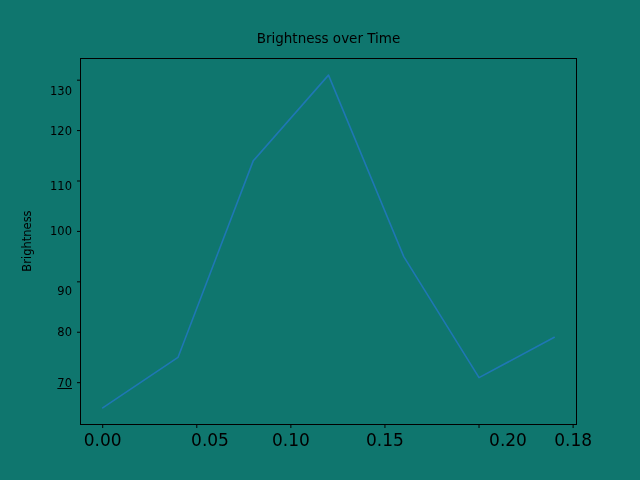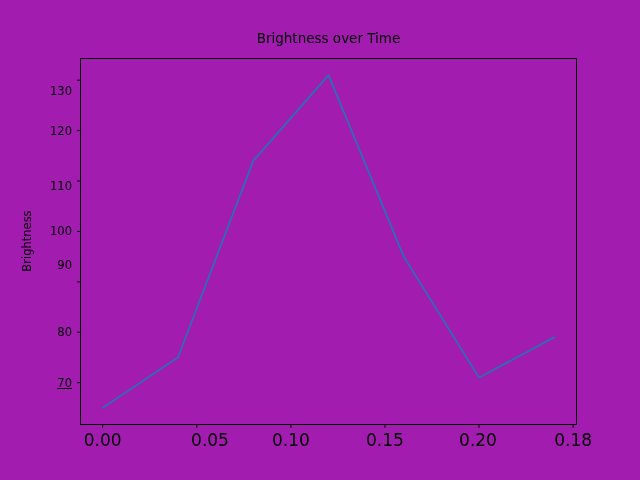--- a/index.html
+++ b/index.html
@@ -13,21 +13,21 @@
     font-family: "DejaVu Sans", sans-serif;
     color: #000000;
     overflow: hidden;
     position: relative;
   }
   #figure {
     position: absolute;
     left: 0; top: 0;
     width: 640px;
     height: 480px;
-    background: #a21caf;
+    background: #0f766e;
   }
   #chart-title {
     position: absolute;
     left: 80px;
     top: 30px;
     width: 497px;
     text-align: center;
     font-size: 13.5px;
     color: #000000;
     line-height: 16px;
@@ -96,27 +96,27 @@
   <div id="chart-title">Brightness over Time</div>
 
   <div id="ylabel"><span id="ylabel-inner">Brightness</span></div>
 
 
   <div id="x-tick-labels">
       <div class="tick-label-x" style="left: 102.703px;">0.00</div>
       <div class="tick-label-x" style="left: 210px;">0.05</div>
       <div class="tick-label-x" style="left: 290.867px;">0.10</div>
       <div class="tick-label-x" style="left: 384.949px;">0.15</div>
-      <div class="tick-label-x" style="left: 478px;">0.20</div>
+      <div class="tick-label-x" style="left: 508px;">0.20</div>
       <div class="tick-label-x" style="left: 573.113px;">0.18</div>
     </div>
   <div id="y-tick-labels">
       <div class="tick-label-y" style="top: 383px; text-decoration: underline;">70</div>
       <div class="tick-label-y" style="top: 332.244px;">80</div>
-      <div class="tick-label-y" style="top: 265px; margin-left: 36px;">90</div>
+      <div class="tick-label-y" style="top: 291px; margin-left: 36px;">90</div>
       <div class="tick-label-y" style="top: 231.417px;">100</div>
       <div class="tick-label-y" style="top: 186px; margin-left: 20px;">110</div>
       <div class="tick-label-y" style="top: 130.591px;">120</div>
       <div class="tick-label-y" style="top: 91px;">130</div>
     </div>
 
   <svg class="plot-svg" viewBox="0 0 640 480" preserveAspectRatio="none">
 
     <rect id="axes-frame" x="80.5" y="58.5" width="496" height="366" fill="none" stroke="#000000" stroke-width="1"></rect>
     <g id="tick-marks" stroke="#000000" stroke-width="1">

